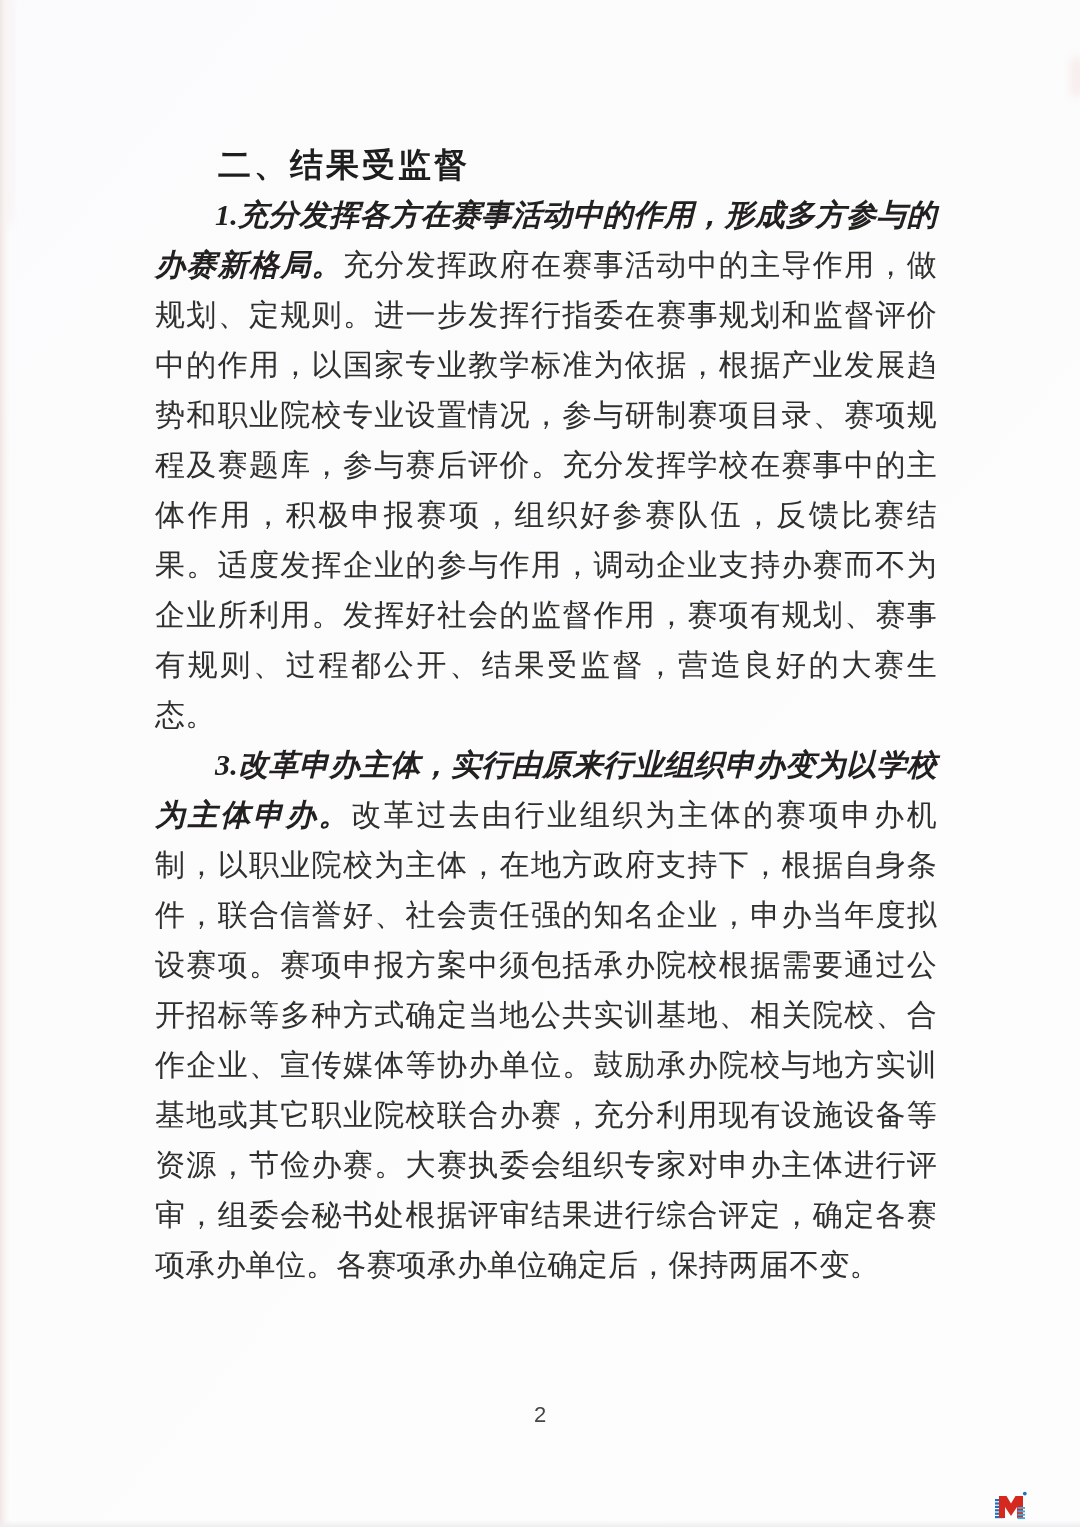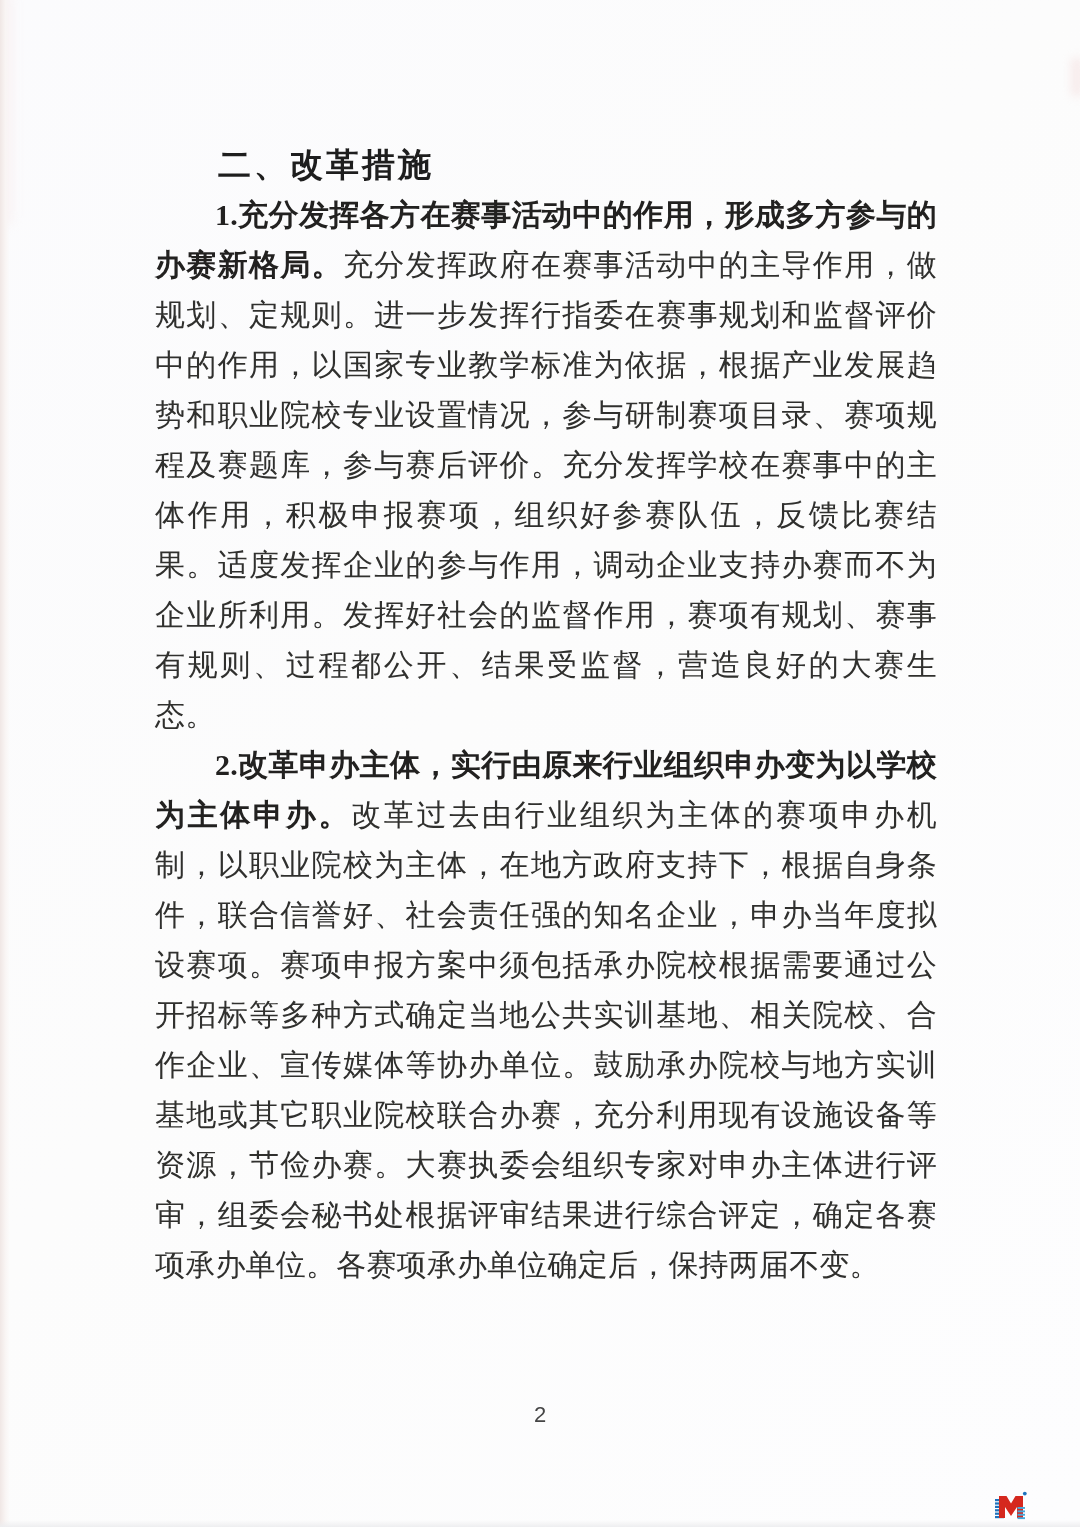--- a/index.html
+++ b/index.html
@@ -39,45 +39,45 @@
     font-family: "Liberation Sans", sans-serif;
     font-size: 33px; font-weight: 700; letter-spacing: 3px;
     line-height: 50px; color: #1e1e1e;
   }
   .para {
     margin: 0; text-indent: 2em;
     font-size: 30px; line-height: 50px;
     text-align: justify; text-justify: inter-ideograph;
     color: #30302e; letter-spacing: 0.2px;
   }
-  .para .seg.bold { font-weight: 700; color: #222120; }
+  .para .seg.bold { font-weight: 700; color: #222120; font-style: italic; }
   .page-number {
     position: absolute; top: 1400px; left: 0; width: 1080px;
     text-align: center; font-size: 22px; line-height: 30px;
     color: #454545; font-family: "Liberation Sans", sans-serif;
   }
   .logo {
     position: absolute; left: 993px; top: 1486px;
     width: 36px; height: 36px;
   }
 </style>
 </head>
 <body>
 
 <div class="page">
   <div class="smudge-top-left"></div>
   <div class="smudge-right"></div>
   <div class="edge-left"></div>
   <div class="bottom-shade"></div>
 
   <div class="content">
-    <h1 class="heading">二、改革措施</h1>
+    <h1 class="heading">二、结果受监督</h1>
     <div id="paragraphs">
         <p class="para"><span class="seg bold">1.充分发挥各方在赛事活动中的作用，形成多方参与的办赛新格局。</span><span class="seg">充分发挥政府在赛事活动中的主导作用，做规划、定规则。进一步发挥行指委在赛事规划和监督评价中的作用，以国家专业教学标准为依据，根据产业发展趋势和职业院校专业设置情况，参与研制赛项目录、赛项规程及赛题库，参与赛后评价。充分发挥学校在赛事中的主体作用，积极申报赛项，组织好参赛队伍，反馈比赛结果。适度发挥企业的参与作用，调动企业支持办赛而不为企业所利用。发挥好社会的监督作用，赛项有规划、赛事有规则、过程都公开、结果受监督，营造良好的大赛生态。</span></p>
-        <p class="para"><span class="seg bold">2.改革申办主体，实行由原来行业组织申办变为以学校为主体申办。</span><span class="seg">改革过去由行业组织为主体的赛项申办机制，以职业院校为主体，在地方政府支持下，根据自身条件，联合信誉好、社会责任强的知名企业，申办当年度拟设赛项。赛项申报方案中须包括承办院校根据需要通过公开招标等多种方式确定当地公共实训基地、相关院校、合作企业、宣传媒体等协办单位。鼓励承办院校与地方实训基地或其它职业院校联合办赛，充分利用现有设施设备等资源，节俭办赛。大赛执委会组织专家对申办主体进行评审，组委会秘书处根据评审结果进行综合评定，确定各赛项承办单位。各赛项承办单位确定后，保持两届不变。</span></p>
+        <p class="para"><span class="seg bold">3.改革申办主体，实行由原来行业组织申办变为以学校为主体申办。</span><span class="seg">改革过去由行业组织为主体的赛项申办机制，以职业院校为主体，在地方政府支持下，根据自身条件，联合信誉好、社会责任强的知名企业，申办当年度拟设赛项。赛项申报方案中须包括承办院校根据需要通过公开招标等多种方式确定当地公共实训基地、相关院校、合作企业、宣传媒体等协办单位。鼓励承办院校与地方实训基地或其它职业院校联合办赛，充分利用现有设施设备等资源，节俭办赛。大赛执委会组织专家对申办主体进行评审，组委会秘书处根据评审结果进行综合评定，确定各赛项承办单位。各赛项承办单位确定后，保持两届不变。</span></p>
       </div>
   </div>
 
   <div class="page-number">2</div>
 
   <svg class="logo" viewBox="0 0 36 36" xmlns="http://www.w3.org/2000/svg">
     <g>
       <rect x="2" y="13" width="9" height="2.2" fill="#1e72bd"></rect>
       <rect x="2" y="16.4" width="9" height="2.2" fill="#1e72bd"></rect>
       <rect x="2" y="19.8" width="9" height="2.2" fill="#1e72bd"></rect>

